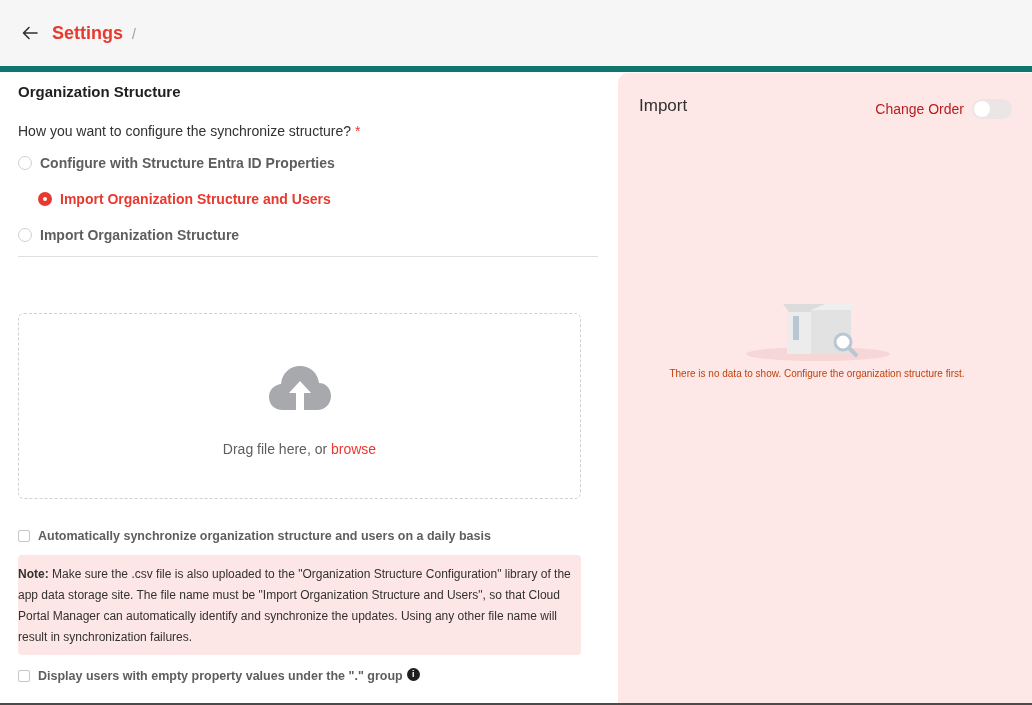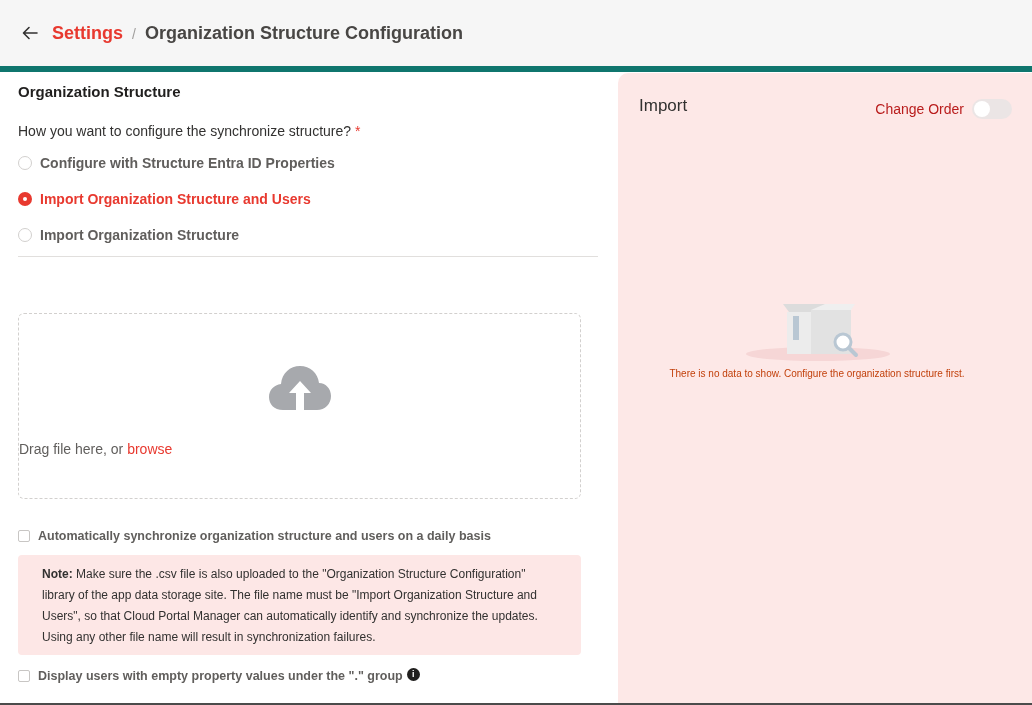--- a/index.html
+++ b/index.html
@@ -31,30 +31,30 @@
   .divider { position: absolute; left: 0; top: 195px; width: 580px; height: 1px; background: #e1dfdd; }
 
   .instruction { position: absolute; top: 212px; left: 0; width: 560px; font-size: 14px; line-height: 21px; color: #323130; }
   .link { color: #e8392f; cursor: pointer; }
 
   .dropzone {
     position: absolute; left: 0; top: 252px; width: 563px; height: 186px;
     border: 1px dashed #d2d0ce; border-radius: 6px; cursor: pointer;
   }
   .cloud { position: absolute; left: 250px; top: 50px; width: 62px; height: 48px; }
-  .drop-text { position: absolute; left: 0; width: 100%; top: 127px; font-size: 14px; color: #605e5c; }
+  .drop-text { position: absolute; left: 0; width: 100%; top: 127px; text-align: center; font-size: 14px; color: #605e5c; }
 
   .check-row { position: absolute; left: 0; display: flex; align-items: center; }
   .checkbox { width: 12px; height: 12px; border: 1px solid #c8c6c4; border-radius: 2px; background: #fff; margin-right: 8px; cursor: pointer; }
   .check-label { font-size: 12.5px; font-weight: bold; color: #605e5c; }
   .info-icon { width: 13px; height: 13px; border-radius: 50%; background: #201f1e; color: #fff; font-size: 9px; font-weight: bold; display: inline-flex; align-items: center; justify-content: center; margin-left: 4px; position: relative; top: -2px; }
 
   .note {
     position: absolute; left: 0; top: 494px; width: 563px; height: 100px;
-    background: #fde7e6; border-radius: 4px; padding: 9px 24px;
+    background: #fde7e6; border-radius: 4px; padding: 9px 0;
     font-size: 12px; line-height: 21px; color: #323130;
   }
   .note b { font-weight: bold; }
 
   .preview {
     position: absolute; left: 618px; top: 73px; width: 414px; height: 632px;
     background: #fde8e7; border-top-left-radius: 10px;
   }
   .preview-title { position: absolute; left: 21px; top: 23px; font-size: 17px; color: #323130; }
   .change-order { position: absolute; right: 68px; top: 28px; font-size: 14px; color: #b91c1c; margin-left: 25px; }
@@ -70,34 +70,33 @@
 <body>
 
 <div class="header">
   <div class="back-btn">
     <svg width="16" height="14" viewBox="0 0 16 14">
       <path d="M15 7H2M7 1.5L1.5 7 7 12.5" stroke="#323130" stroke-width="1.6" fill="none" stroke-linecap="round" stroke-linejoin="round"></path>
     </svg>
   </div>
   <span class="crumb-settings">Settings</span>
   <span class="crumb-sep">/</span>
-  <span class="crumb-current">Organization Structure Configuration</span>
 </div>
 
 <div class="left">
   <div class="section-title">Organization Structure</div>
   <div class="question">
     <span>How you want to configure the synchronize structure?</span><span class="req">*</span>
   </div>
 
   <div class="radio-row" style="top:94px;">
     <span class="radio"></span>
     <span class="radio-label">Configure with Structure Entra ID Properties</span>
   </div>
-  <div class="radio-row" style="top:130px;">
+  <div class="radio-row" style="top:130px;margin-left:20px;">
     <span class="radio checked"></span>
     <span class="radio-label checked">Import Organization Structure and Users</span>
   </div>
   <div class="radio-row" style="top:166px;">
     <span class="radio"></span>
     <span class="radio-label">Import Organization Structure</span>
   </div>
 
   <div class="divider"></div>
 

